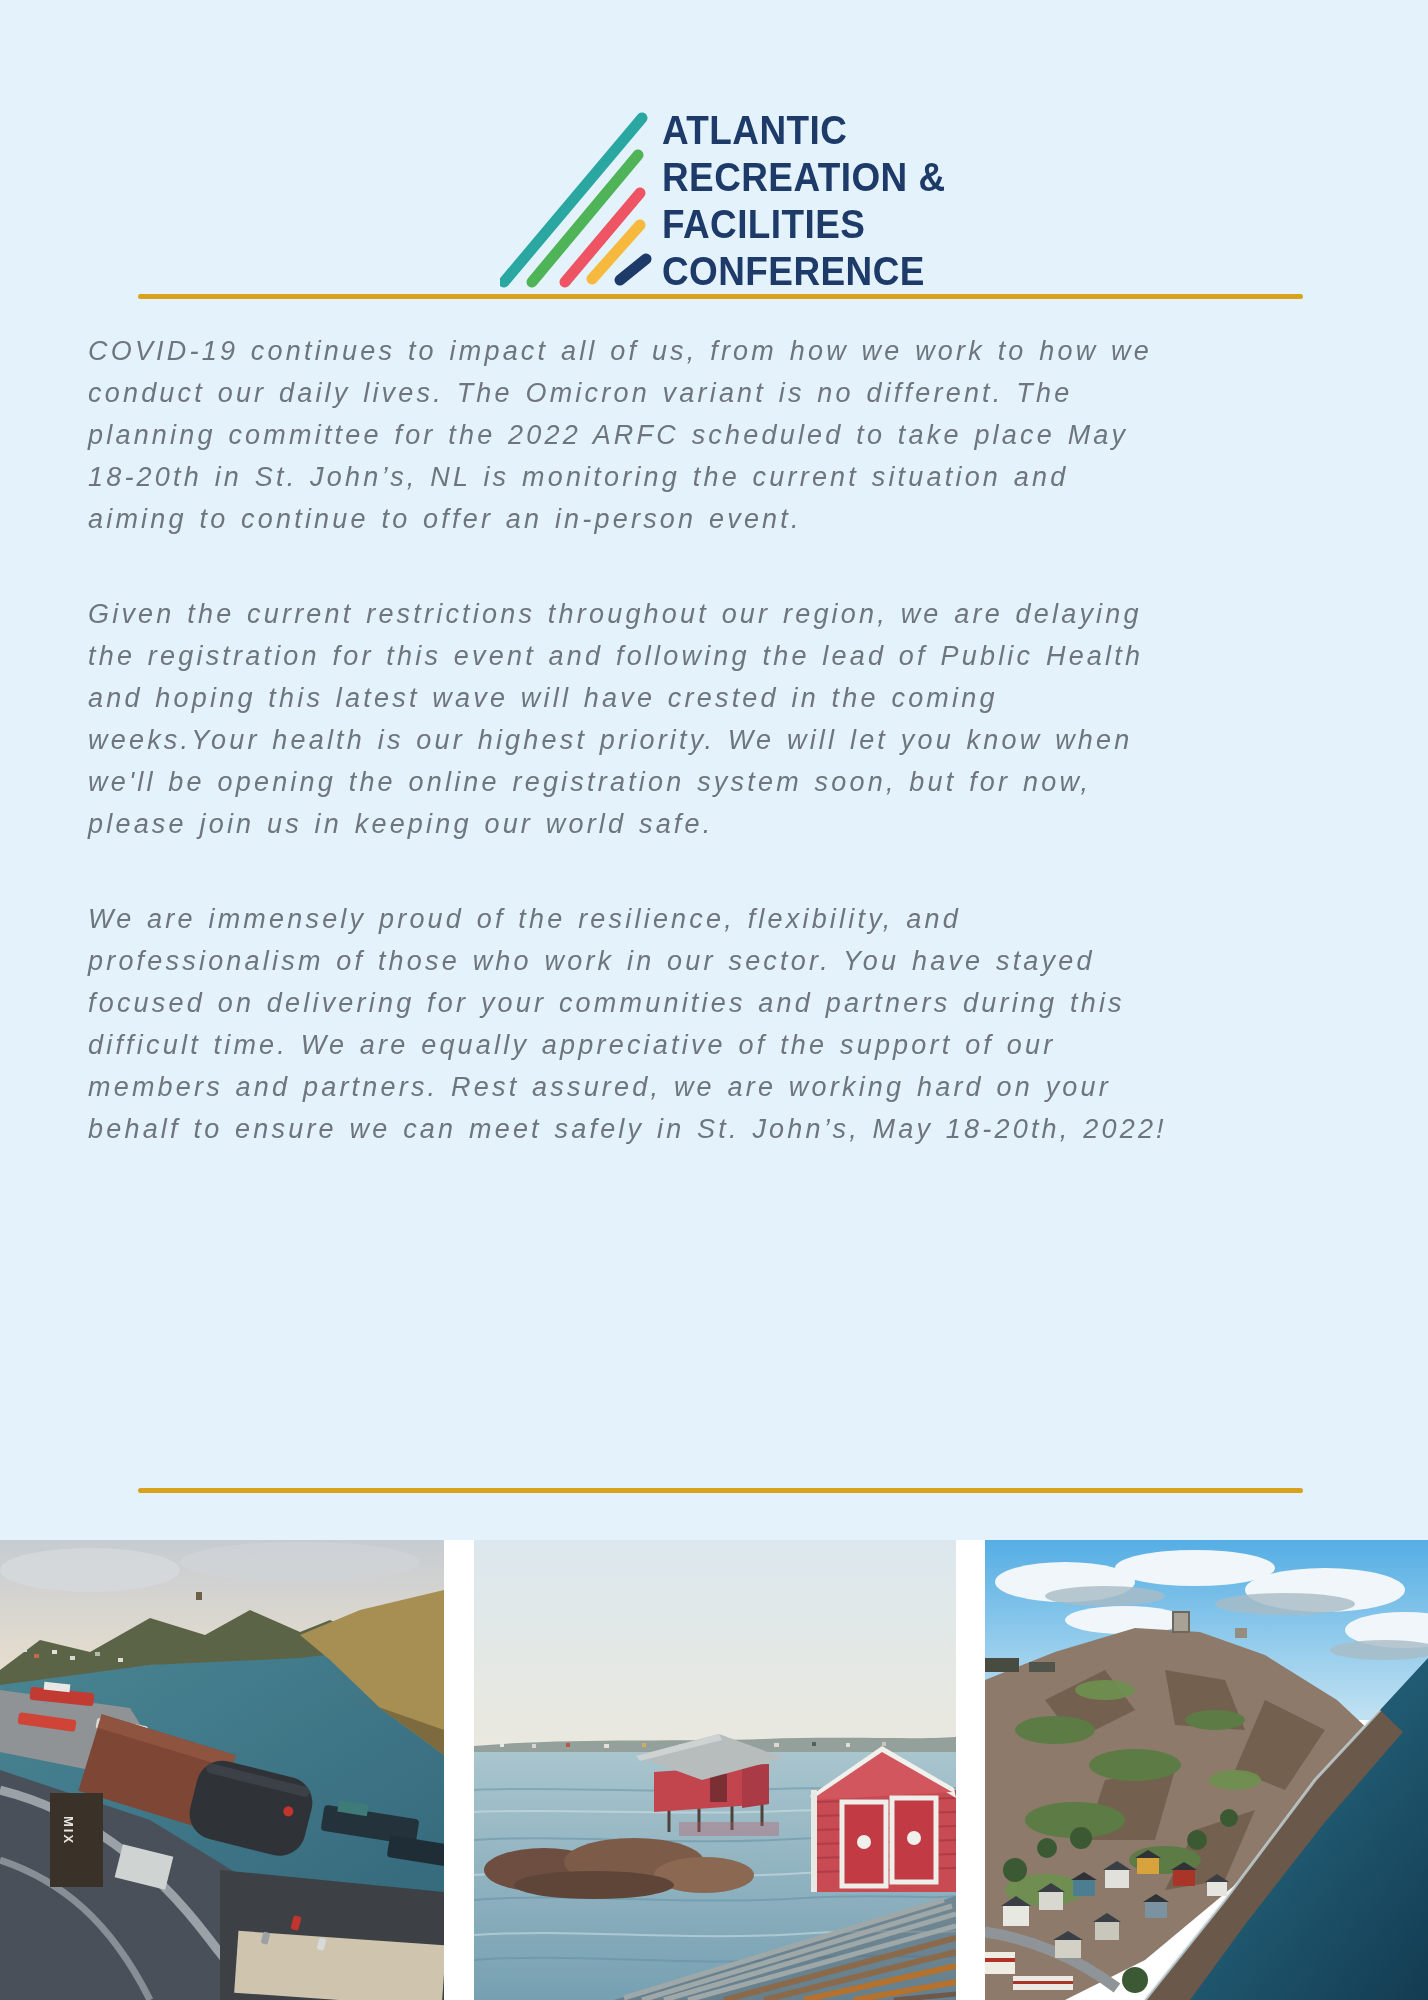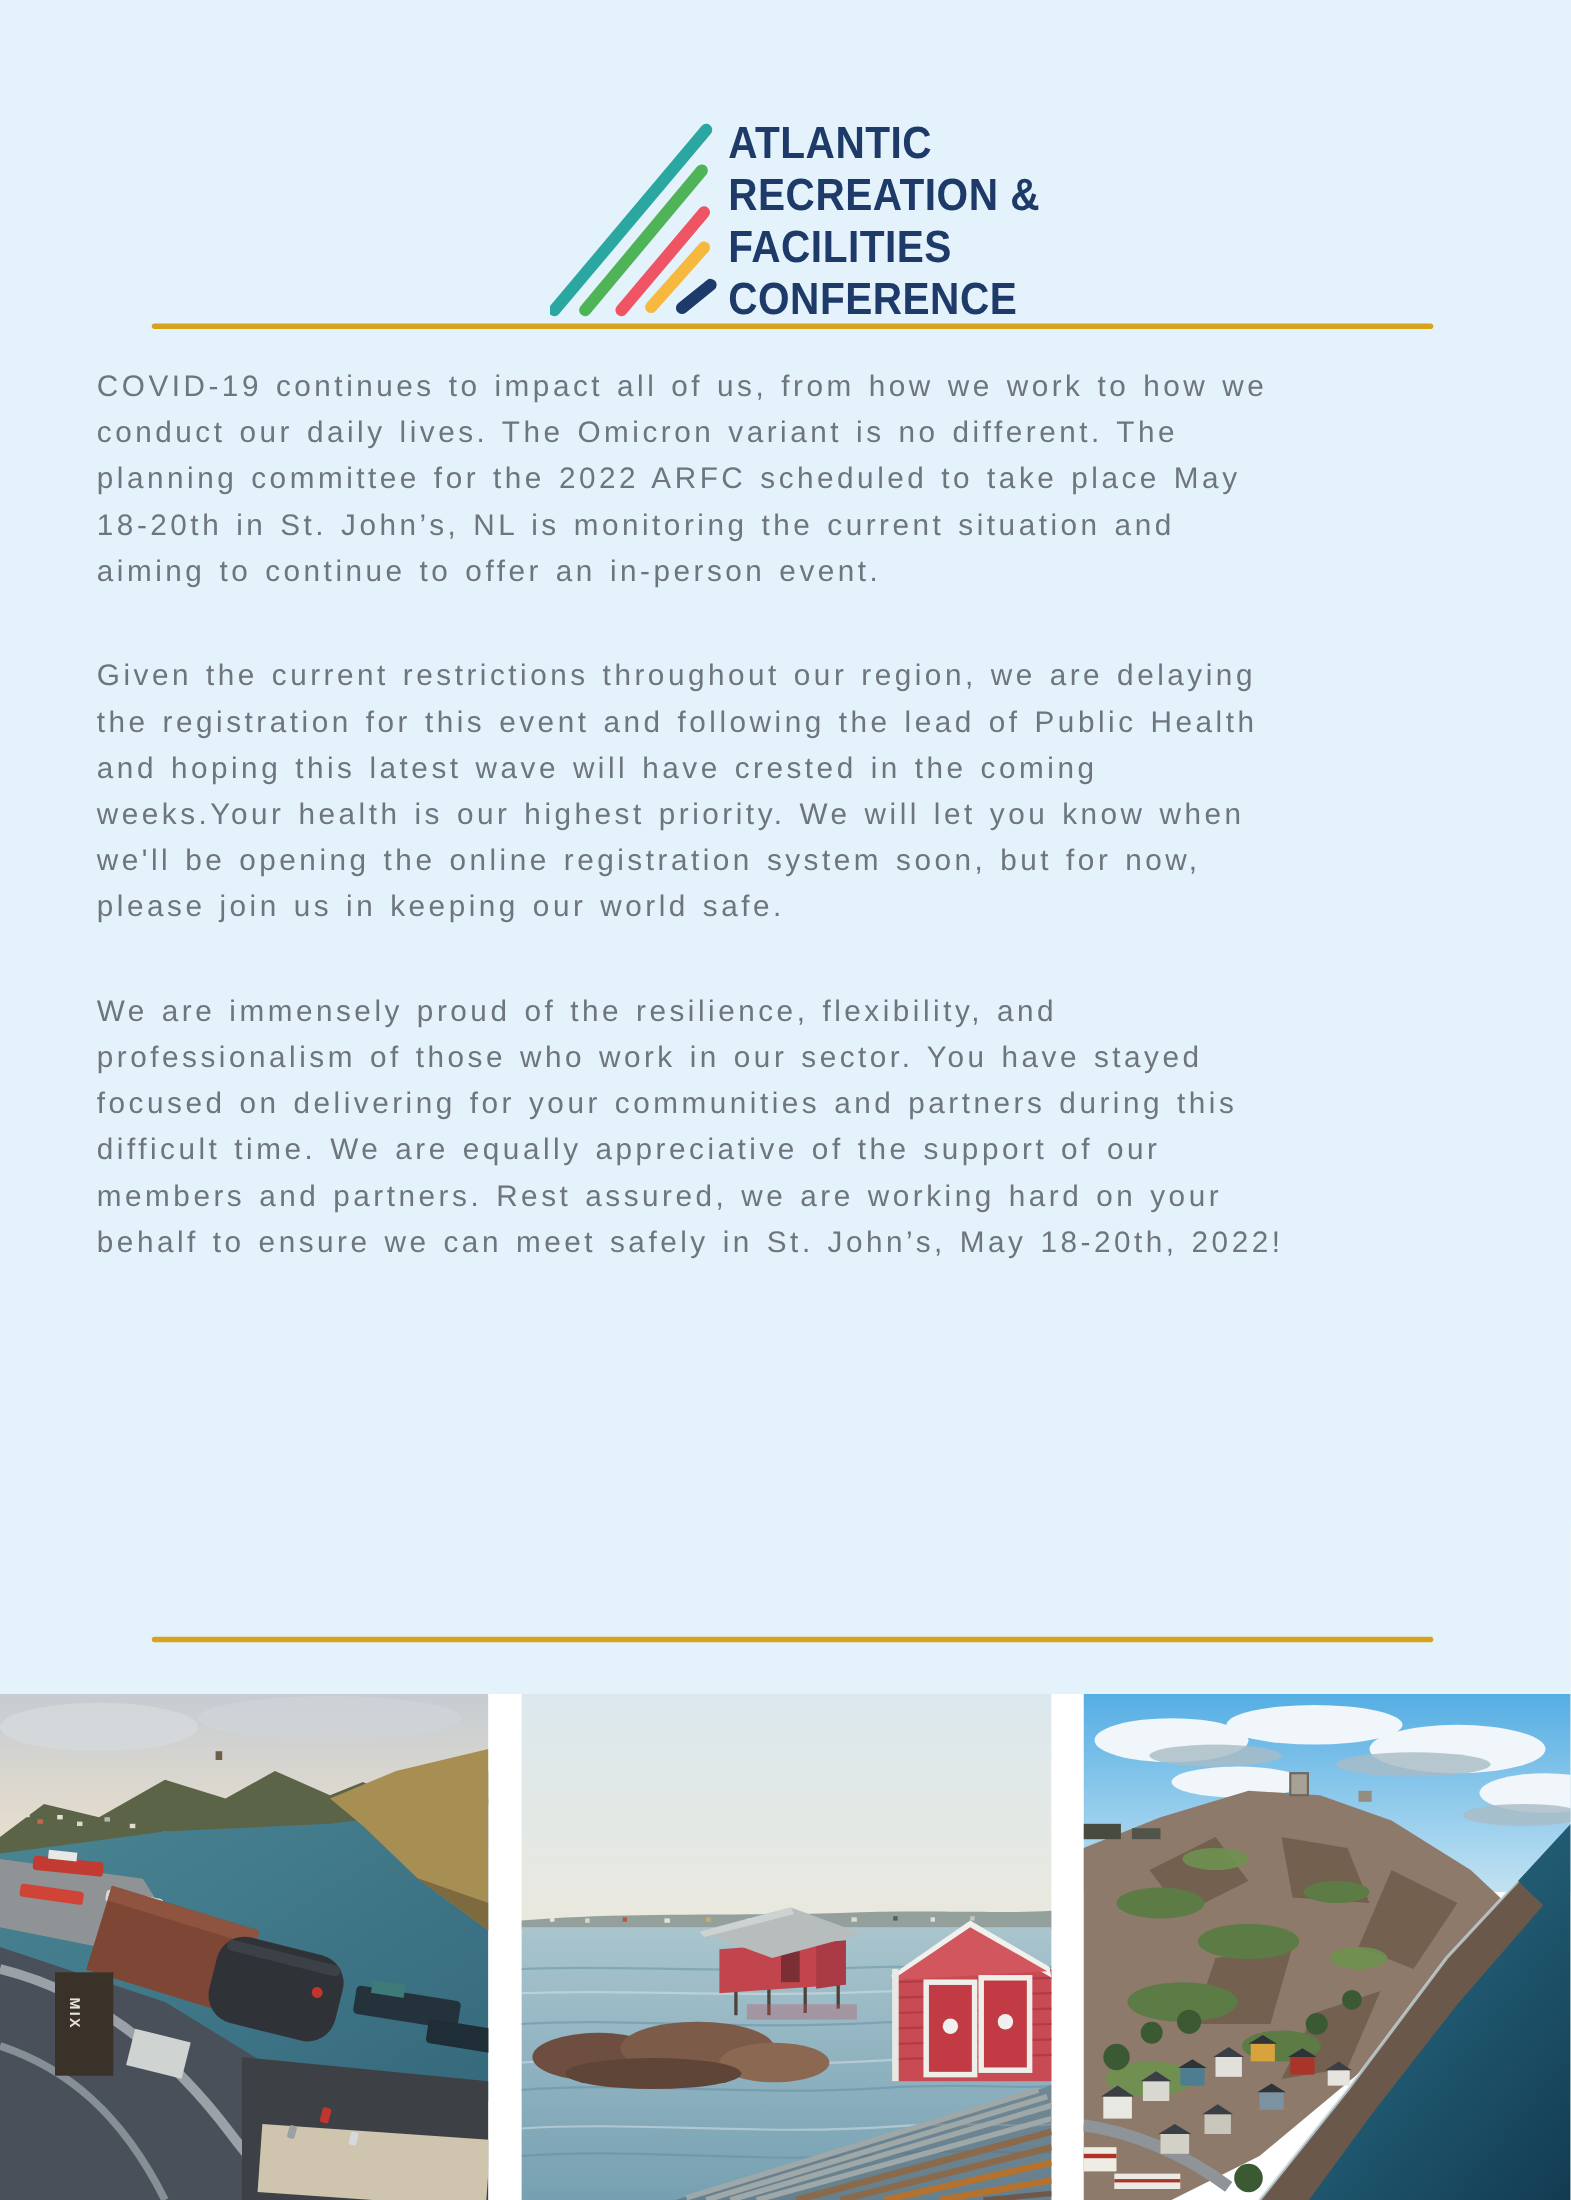--- a/index.html
+++ b/index.html
@@ -20,21 +20,21 @@
 
   
   .divider{position:absolute;left:138px;width:1165px;height:5px;border-radius:3px;
            background:var(--divider_gold,#d8a21c);}
   .divider-top{top:294px;}
   .divider-bottom{top:1488px;}
 
   
   .body-text{position:absolute;left:88px;top:330px;width:1320px;}
   .body-text p{margin:0 0 53px 0;font-size:27px;line-height:42px;letter-spacing:3.2px;
-               word-spacing:2px;color:var(--body_text,#6e757d);white-space:pre-line;}
+               word-spacing:2px;color:var(--body_text,#6e757d);white-space:pre-line;font-style:italic;}
 
   
   .photo-row{position:absolute;left:0;top:1540px;width:1428px;height:460px;
              background:var(--section_white,#ffffff);display:flex;justify-content:space-between;}
   .photo-row svg{display:block;flex:0 0 auto;}
 </style>
 </head>
 <body>
 
 <div class="page">

